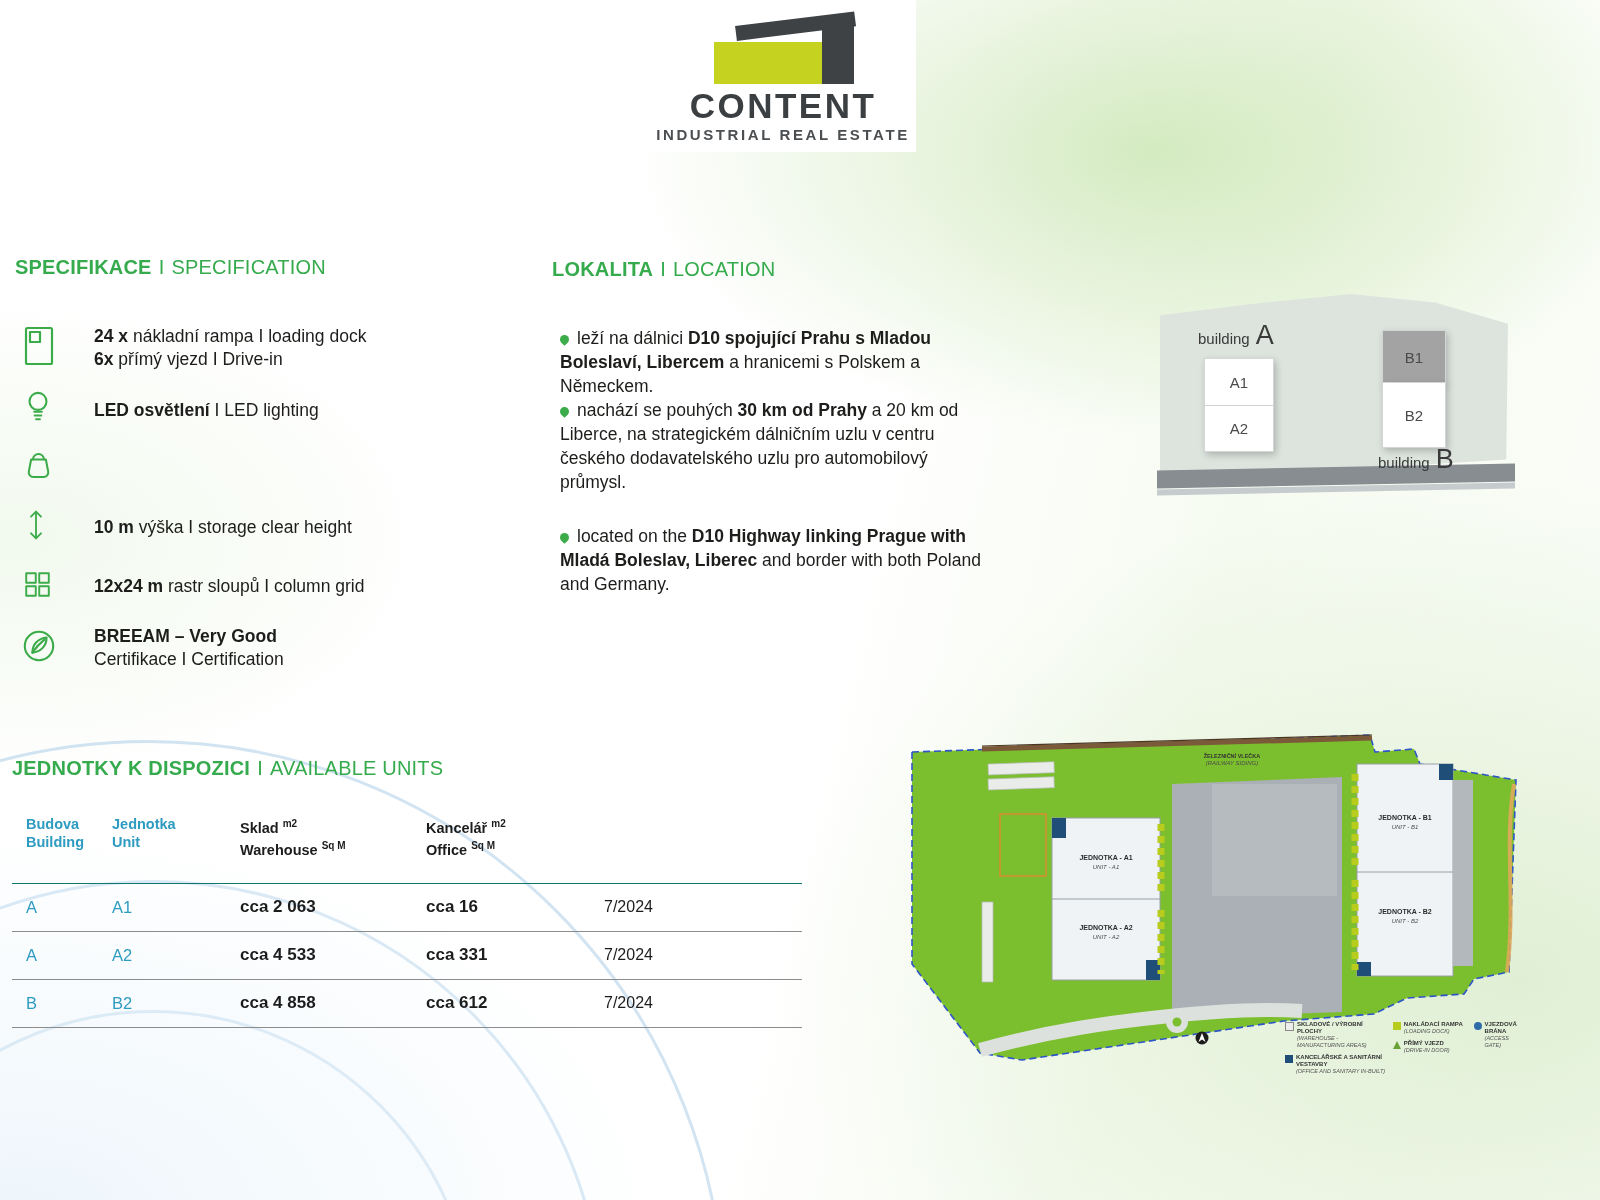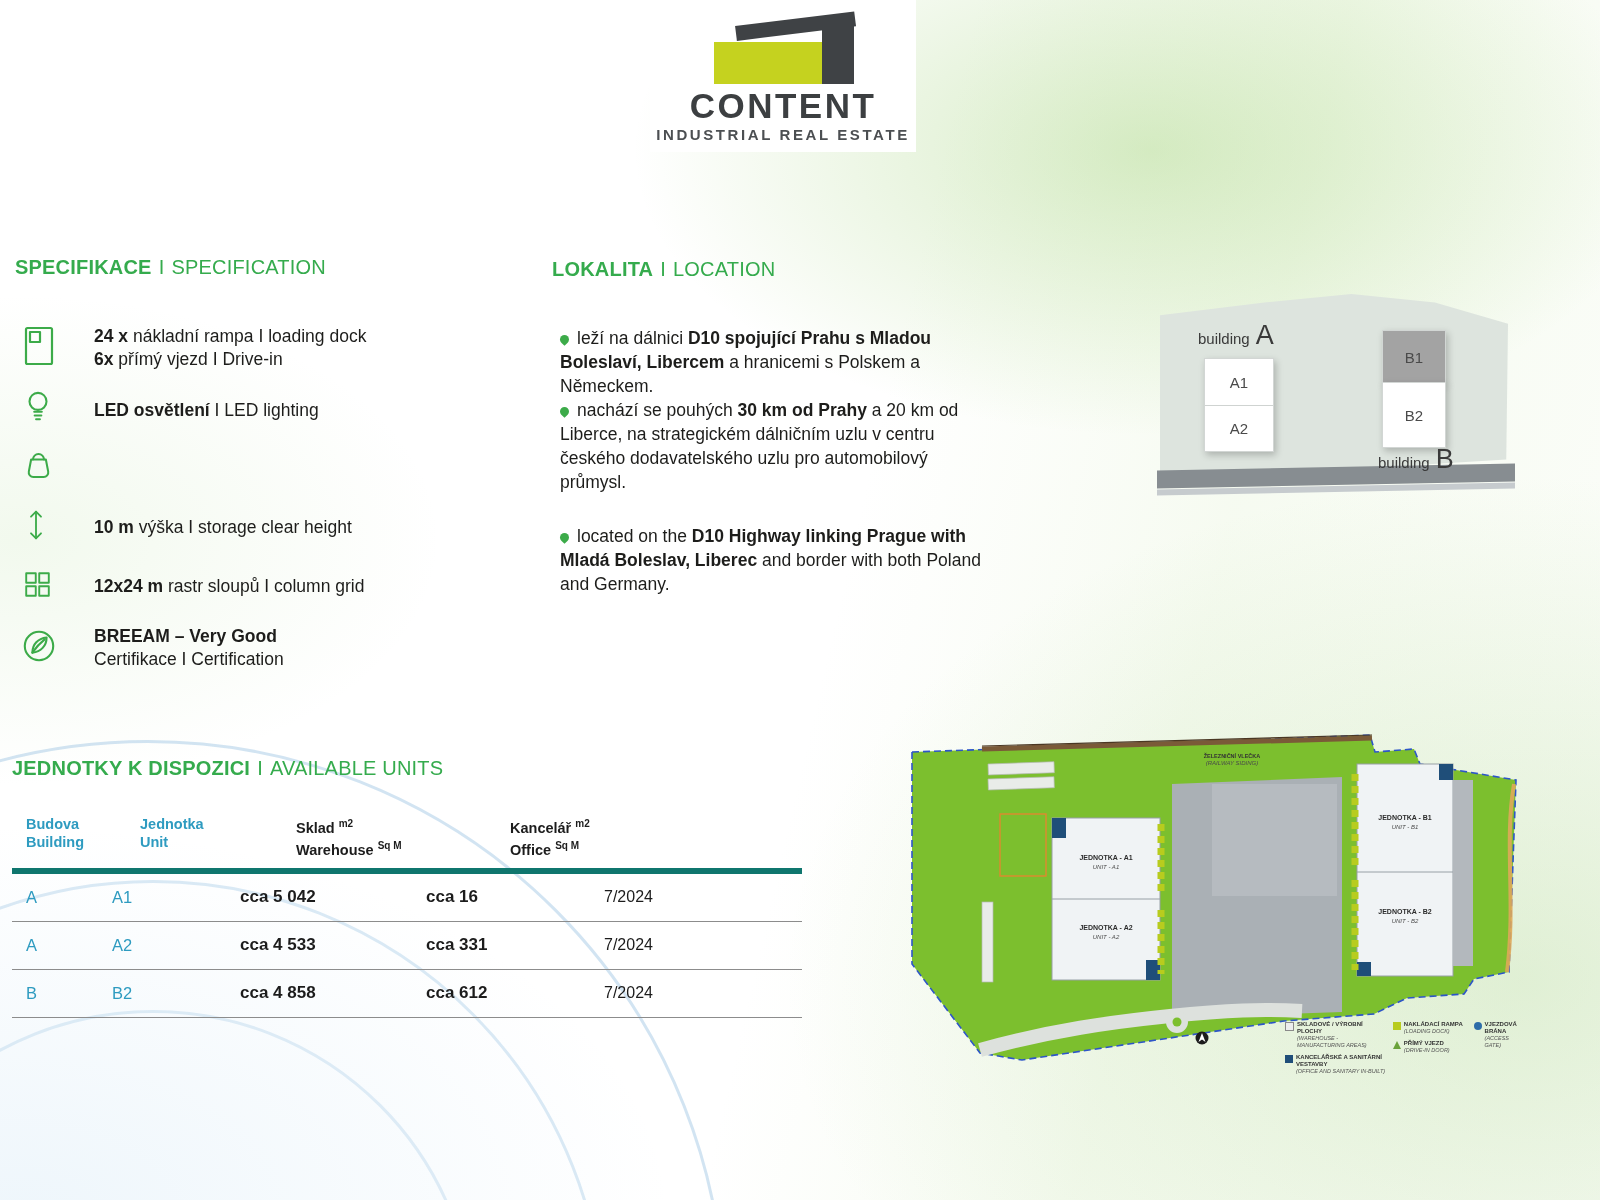--- a/index.html
+++ b/index.html
@@ -58,21 +58,21 @@
   .mm-road2{position:absolute;left:-1%;width:103%;top:91.5%;height:3%;background:#c6cbce;transform:skewY(-1.1deg);}
   .mm-bld-label{position:absolute;display:flex;align-items:baseline;color:#3a3a3a;}
   .mm-bld-label .w{font-size:15px;}
   .mm-bld-label .L{font-size:27px;font-weight:300;margin-left:6px;}
   .mm-box{position:absolute;background:#fff;border:1px solid #d2d6d4;box-shadow:2px 3px 7px rgba(0,0,0,.22);}
   .mm-cell{display:flex;align-items:center;justify-content:center;font-size:15px;color:#4a4a4a;}
 
   
   #utable{left:12px;top:815px;width:790px;}
   .t-head,.t-row{display:grid;grid-template-columns:100px 128px 186px 178px 196px;}
-  .t-head{padding-bottom:9px;border-bottom:6px solid #0f766e;gap:28px;}
+  .t-head{padding-bottom:24px;border-bottom:1px solid #0f766e;}
   .t-row{height:47px;align-items:center;border-bottom:1px solid #8c8c8c;}
   .th .l1{font-size:14.5px;font-weight:700;line-height:18px;}
   .th .l2{font-size:14.5px;font-weight:700;line-height:18px;}
   .th sup{font-size:10px;font-weight:700;}
   .c1{padding-left:14px;}
   .blue{color:#2e9bc0;}
   .dark{color:#1c1c1c;}
   .v-blue{color:#2e9bc0;font-size:16.5px;}
   .v-num{font-weight:700;font-size:17px;color:#1c1c1c;}
   .v-date{font-size:16px;color:#1c1c1c;}
@@ -261,21 +261,21 @@
       </div>
       <div class="th dark">
         <div class="l1"><span>Kancelář</span> <sup>m2</sup></div>
         <div class="l2"><span>Office</span> <sup>Sq M</sup></div>
       </div>
     </div>
 
     <div class="t-row">
       <div class="v-blue c1">A</div>
       <div class="v-blue">A1</div>
-      <div class="v-num">cca 5 042</div>
+      <div class="v-num">cca 2 063</div>
       <div class="v-num">cca 16</div>
       <div class="v-date">7/2024</div>
     </div>
 
     <div class="t-row">
       <div class="v-blue c1">A</div>
       <div class="v-blue">A2</div>
       <div class="v-num">cca 4 533</div>
       <div class="v-num">cca 331</div>
       <div class="v-date">7/2024</div>

